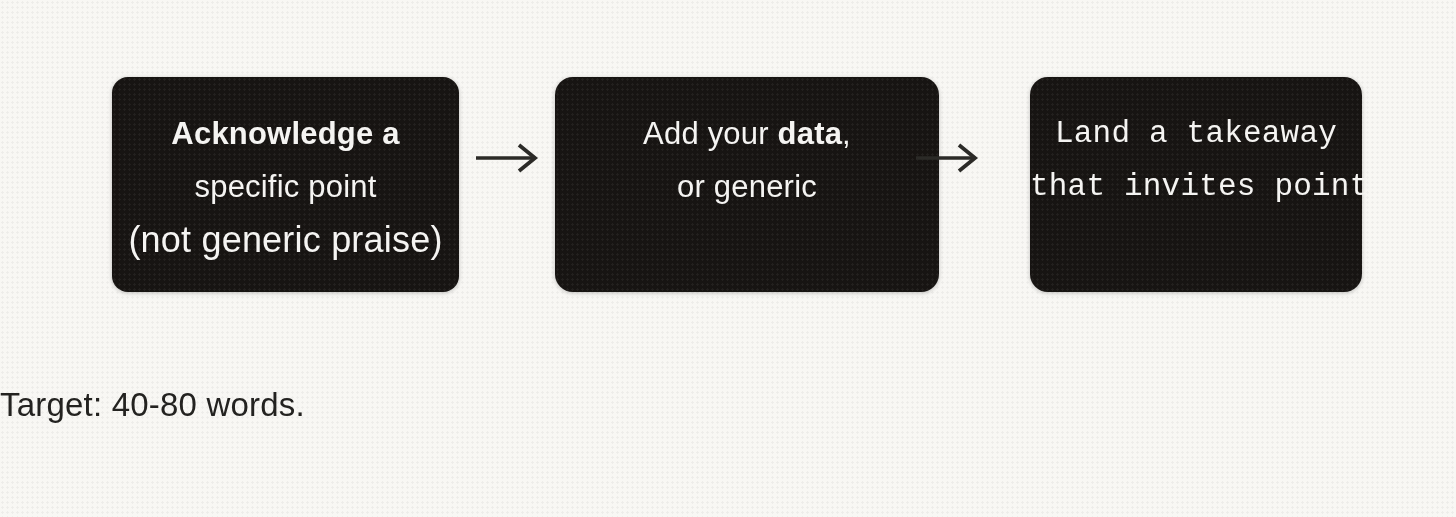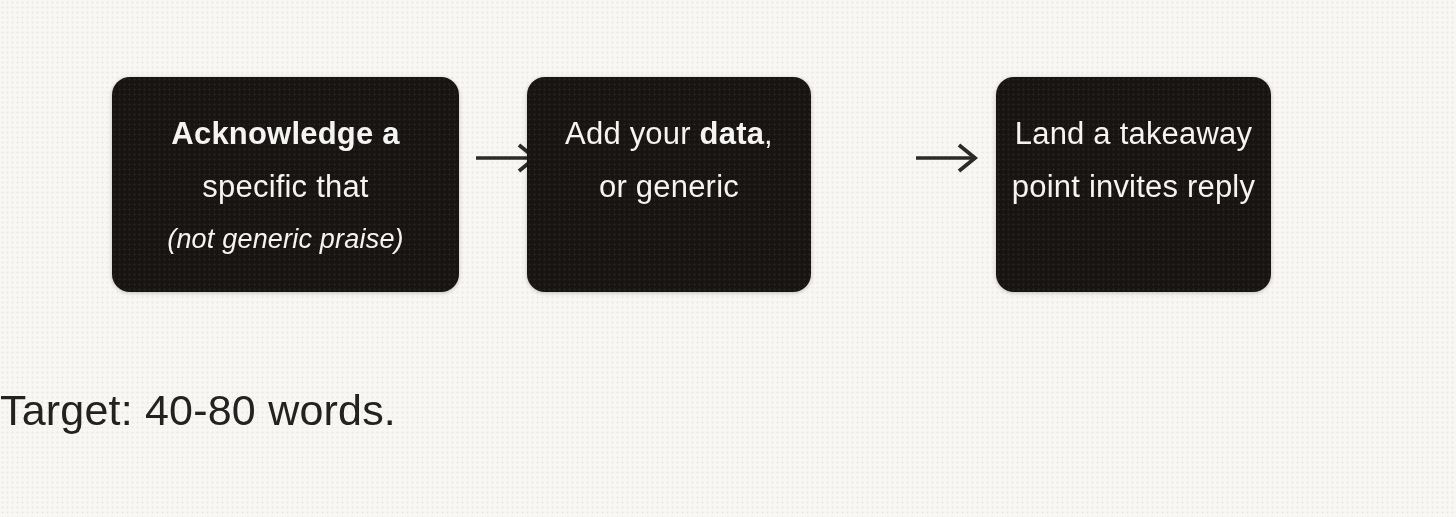--- a/index.html
+++ b/index.html
@@ -24,82 +24,82 @@
     box-sizing: border-box;
     padding-top: 30px;
     border-radius: 18px;
     background-color: var(--box, #171412);
     background-image: radial-gradient(rgba(255, 255, 255, 0.05) 1px, transparent 1.35px);
     background-size: 5px 5px;
     box-shadow: 0 1px 4px rgba(0, 0, 0, 0.22);
     color: var(--boxText, #f5f4f2);
     text-align: center;
   }
-  .box1 { left: 112px; width: 347px; }
-  .box2 { left: 527px; width: 284px; }
-  .box3 { left: 996px; width: 275px; }
+  .box1 { left: 112px; width: 347px; border-radius: 16px; }
+  .box2 { left: 555px; width: 384px; }
+  .box3 { left: 1030px; width: 332px; font-family: Liberation Mono, monospace; }
   .box-line {
     line-height: 53px;
     font-size: 31px;
     letter-spacing: 0.2px;
     white-space: nowrap;
   }
-  .box-line.small { font-size: 27px; font-style: italic; }
+  .box-line.small { font-size: 36px; }
   .seg { font-weight: 400; }
   .seg.bold { font-weight: 700; }
   .arrow {
     position: absolute;
     top: 138px;
     width: 66px;
     height: 40px;
     color: var(--arrow, #2b2a27);
   }
   .arrow1 { left: 474px; }
   .arrow2 { left: 914px; }
   .caption {
     position: absolute;
     top: 386px;
     left: 0;
     width: 100%;
     display: flex;
     justify-content: flex-start;
     gap: 18px;
-    font-size: 43px;
+    font-size: 33px;
     letter-spacing: 0.2px;
     color: var(--captionText, #232220);
   }
 </style>
 </head>
 <body>
 
 <div class="canvas">
 
   <div class="flow-box box1">
     <div class="box-line"><span class="seg bold">Acknowledge a</span></div>
-    <div class="box-line"><span class="seg">specific that</span></div>
+    <div class="box-line"><span class="seg">specific point</span></div>
     <div class="box-line small"><span class="seg">(not generic praise)</span></div>
   </div>
 
   <svg class="arrow arrow1" viewBox="0 0 66 40" xmlns="http://www.w3.org/2000/svg">
     <line x1="2" y1="20" x2="60" y2="20" stroke="currentColor" stroke-width="3.6"></line>
     <polyline points="45,7 61,20 45,33" fill="none" stroke="currentColor" stroke-width="3.8" stroke-linejoin="miter"></polyline>
   </svg>
 
   <div class="flow-box box2">
     <div class="box-line"><span class="seg">Add your </span><span class="seg bold">data</span><span class="seg">,</span></div>
     <div class="box-line"><span class="seg">or generic</span></div>
   </div>
 
   <svg class="arrow arrow2" viewBox="0 0 66 40" xmlns="http://www.w3.org/2000/svg">
     <line x1="2" y1="20" x2="60" y2="20" stroke="currentColor" stroke-width="3.6"></line>
     <polyline points="45,7 61,20 45,33" fill="none" stroke="currentColor" stroke-width="3.8" stroke-linejoin="miter"></polyline>
   </svg>
 
   <div class="flow-box box3">
     <div class="box-line"><span class="seg">Land a takeaway</span></div>
-    <div class="box-line"><span class="seg">point invites reply</span></div>
+    <div class="box-line"><span class="seg">that invites point</span></div>
   </div>
 
   <div class="caption">
     <span>Target: 40-80 words.</span>
   </div>
 
 </div>
 
 </body></html>

